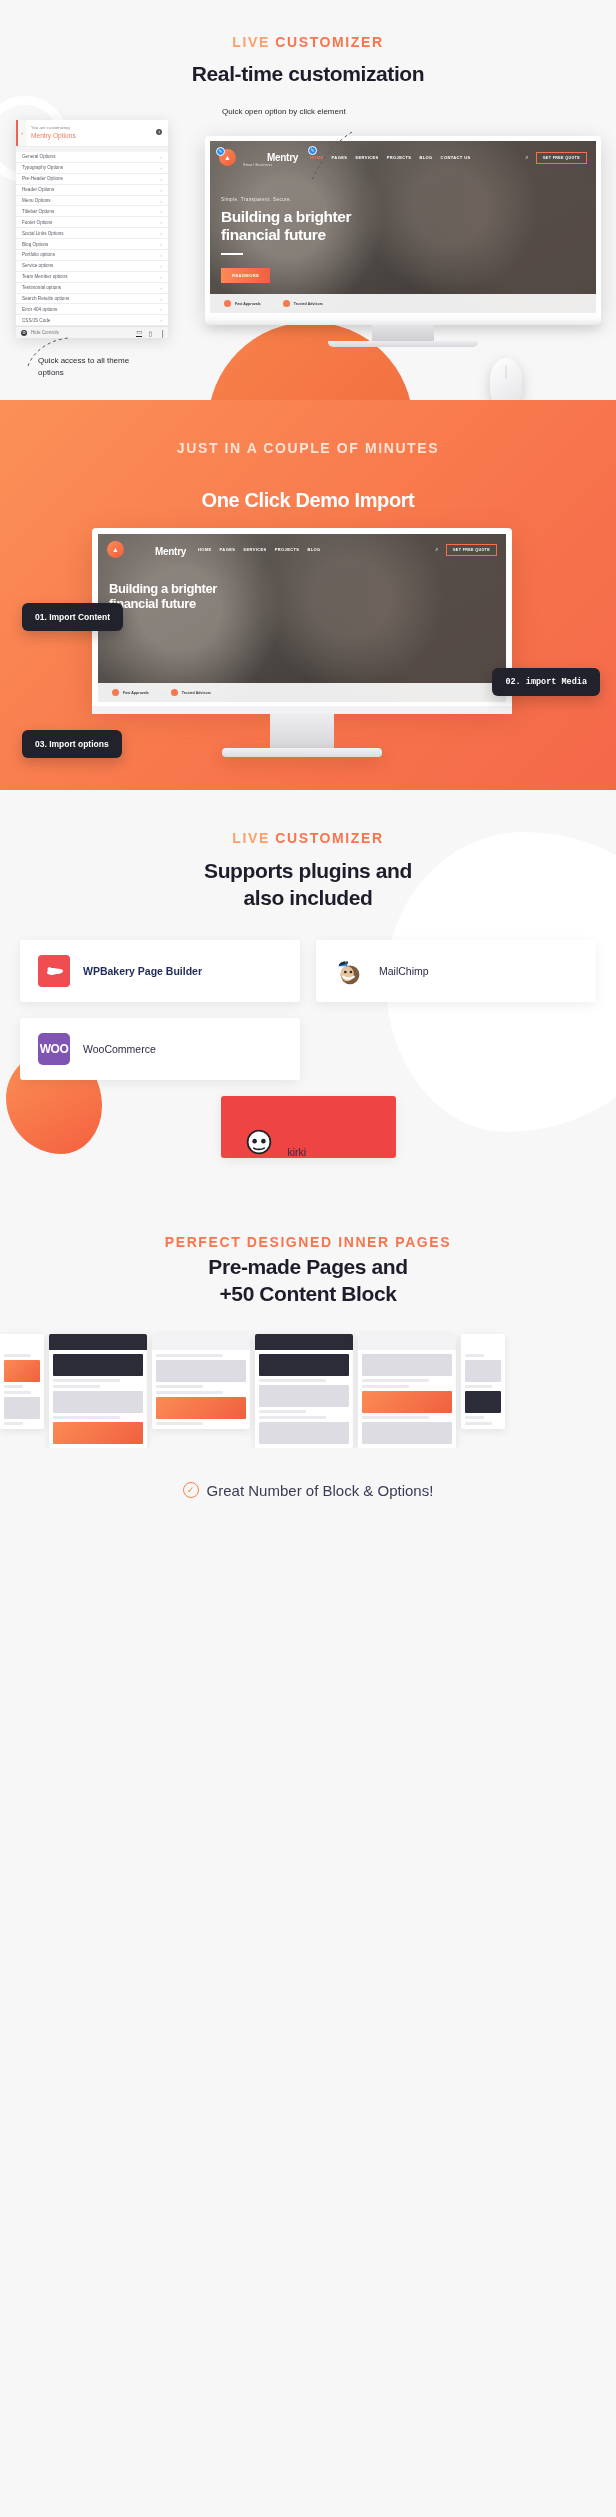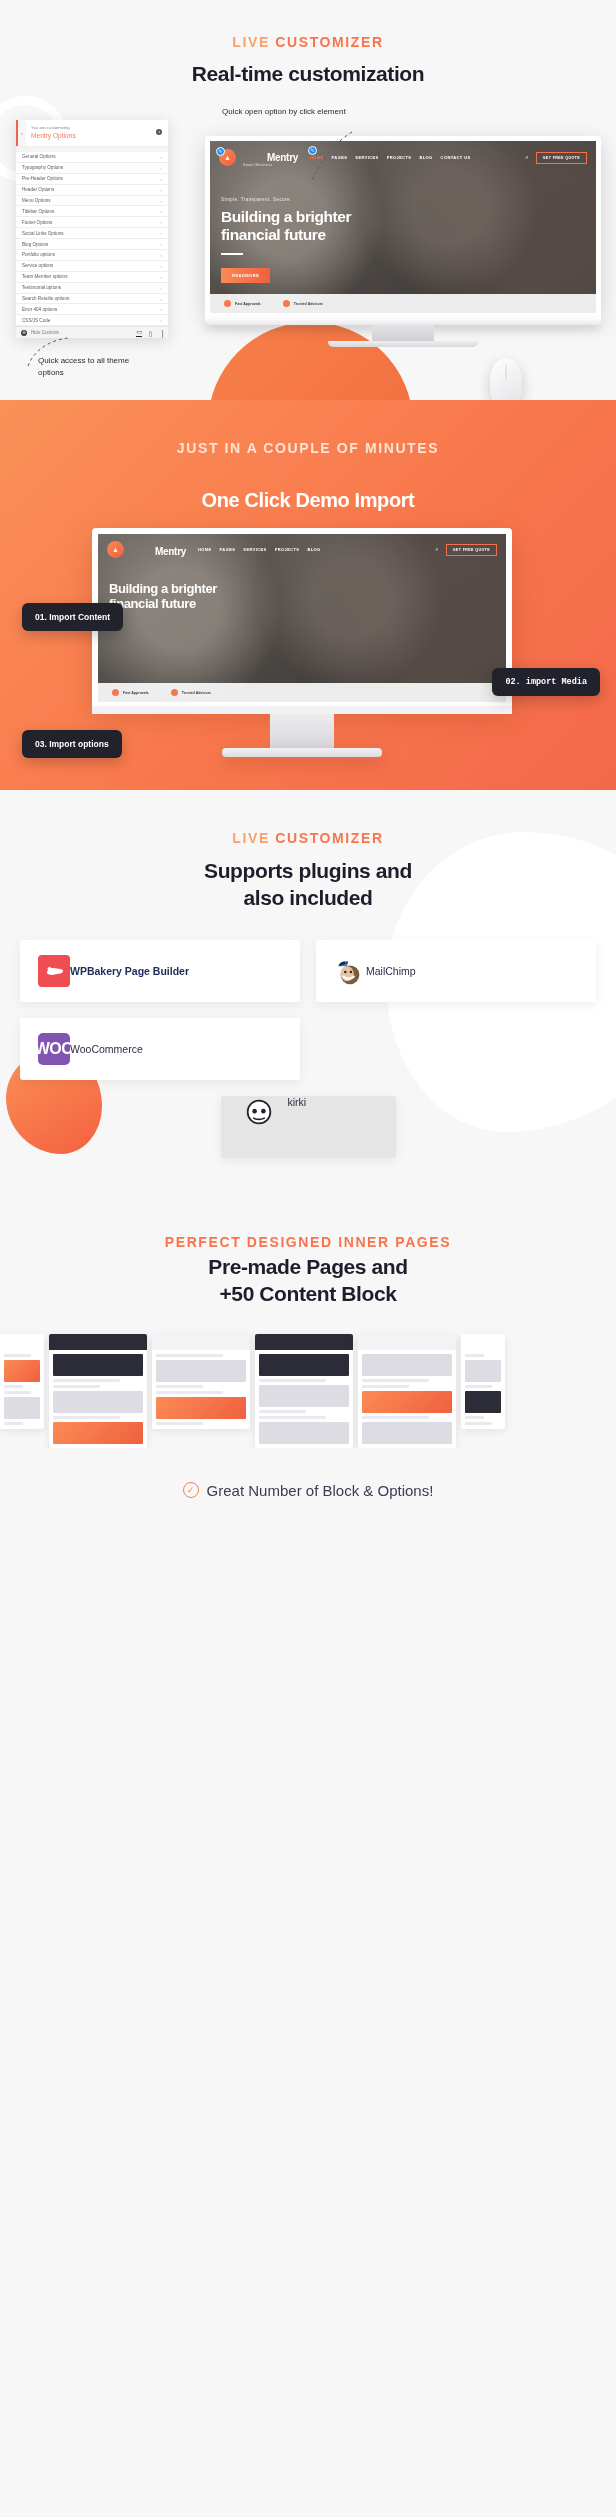--- a/index.html
+++ b/index.html
@@ -252,37 +252,37 @@
     z-index:1;
   }
   .plug-grid {
     position:relative; z-index:3;
     display:grid; grid-template-columns:1fr 1fr;
     gap:16px; padding:28px 20px 0;
   }
   .plug-card {
     background:#fff; border-radius:3px;
     box-shadow:0 3px 12px rgba(0,0,0,.07);
-    height:62px; display:flex; align-items:center; 
+    height:62px; display:flex; align-items:center; gap:13px;
     padding:0 18px;
   }
   .plug-name { font-size:10.5px; color:#2b2b46; }
   .plug-name.navy { color:#1e2a5a; font-weight:bold; }
   .kirki-wrap { position:relative; z-index:3; display:flex; justify-content:center; margin-top:16px; }
   .kirki-card {
-    background:#e5e5e5; border-radius:3px; box-shadow:0 3px 12px rgba(0,0,0,.07);
-    width:175px;height:62px; display:flex; align-items:flex-start; gap:13px; padding:0 22px;
+    background:#ef4444; border-radius:3px; box-shadow:0 3px 12px rgba(0,0,0,.07);
+    width:175px;height:62px; display:flex; align-items:flex-end; gap:13px; padding:0 22px;
   }
   .ico { width:32px;height:32px;border-radius:4px;flex:none;
     display:flex;align-items:center;justify-content:center; }
   .ico.wpb { background:#f04d52; }
   .ico.rev { background:#d10a11; color:#fff; font-size:22px; font-weight:bold; }
   .ico.mc  { background:transparent; }
   .ico.woo { background:#7f54b3; border-radius:5px; color:#fff;
-    font-size:16px;font-weight:bold;letter-spacing:-.5px; }
+    font-size:12px;font-weight:bold;letter-spacing:-.5px; }
   .ico.kirki{ background:transparent; }
 
   
   .sec4 { background:#f7f7f7; padding:36px 0 0; }
   .sec4 .eyebrow { margin-bottom:4px; }
   .pages-strip {
     display:flex; gap:5px; padding:26px 0 0; overflow:hidden;
     align-items:flex-start;
   }
   .pg {

